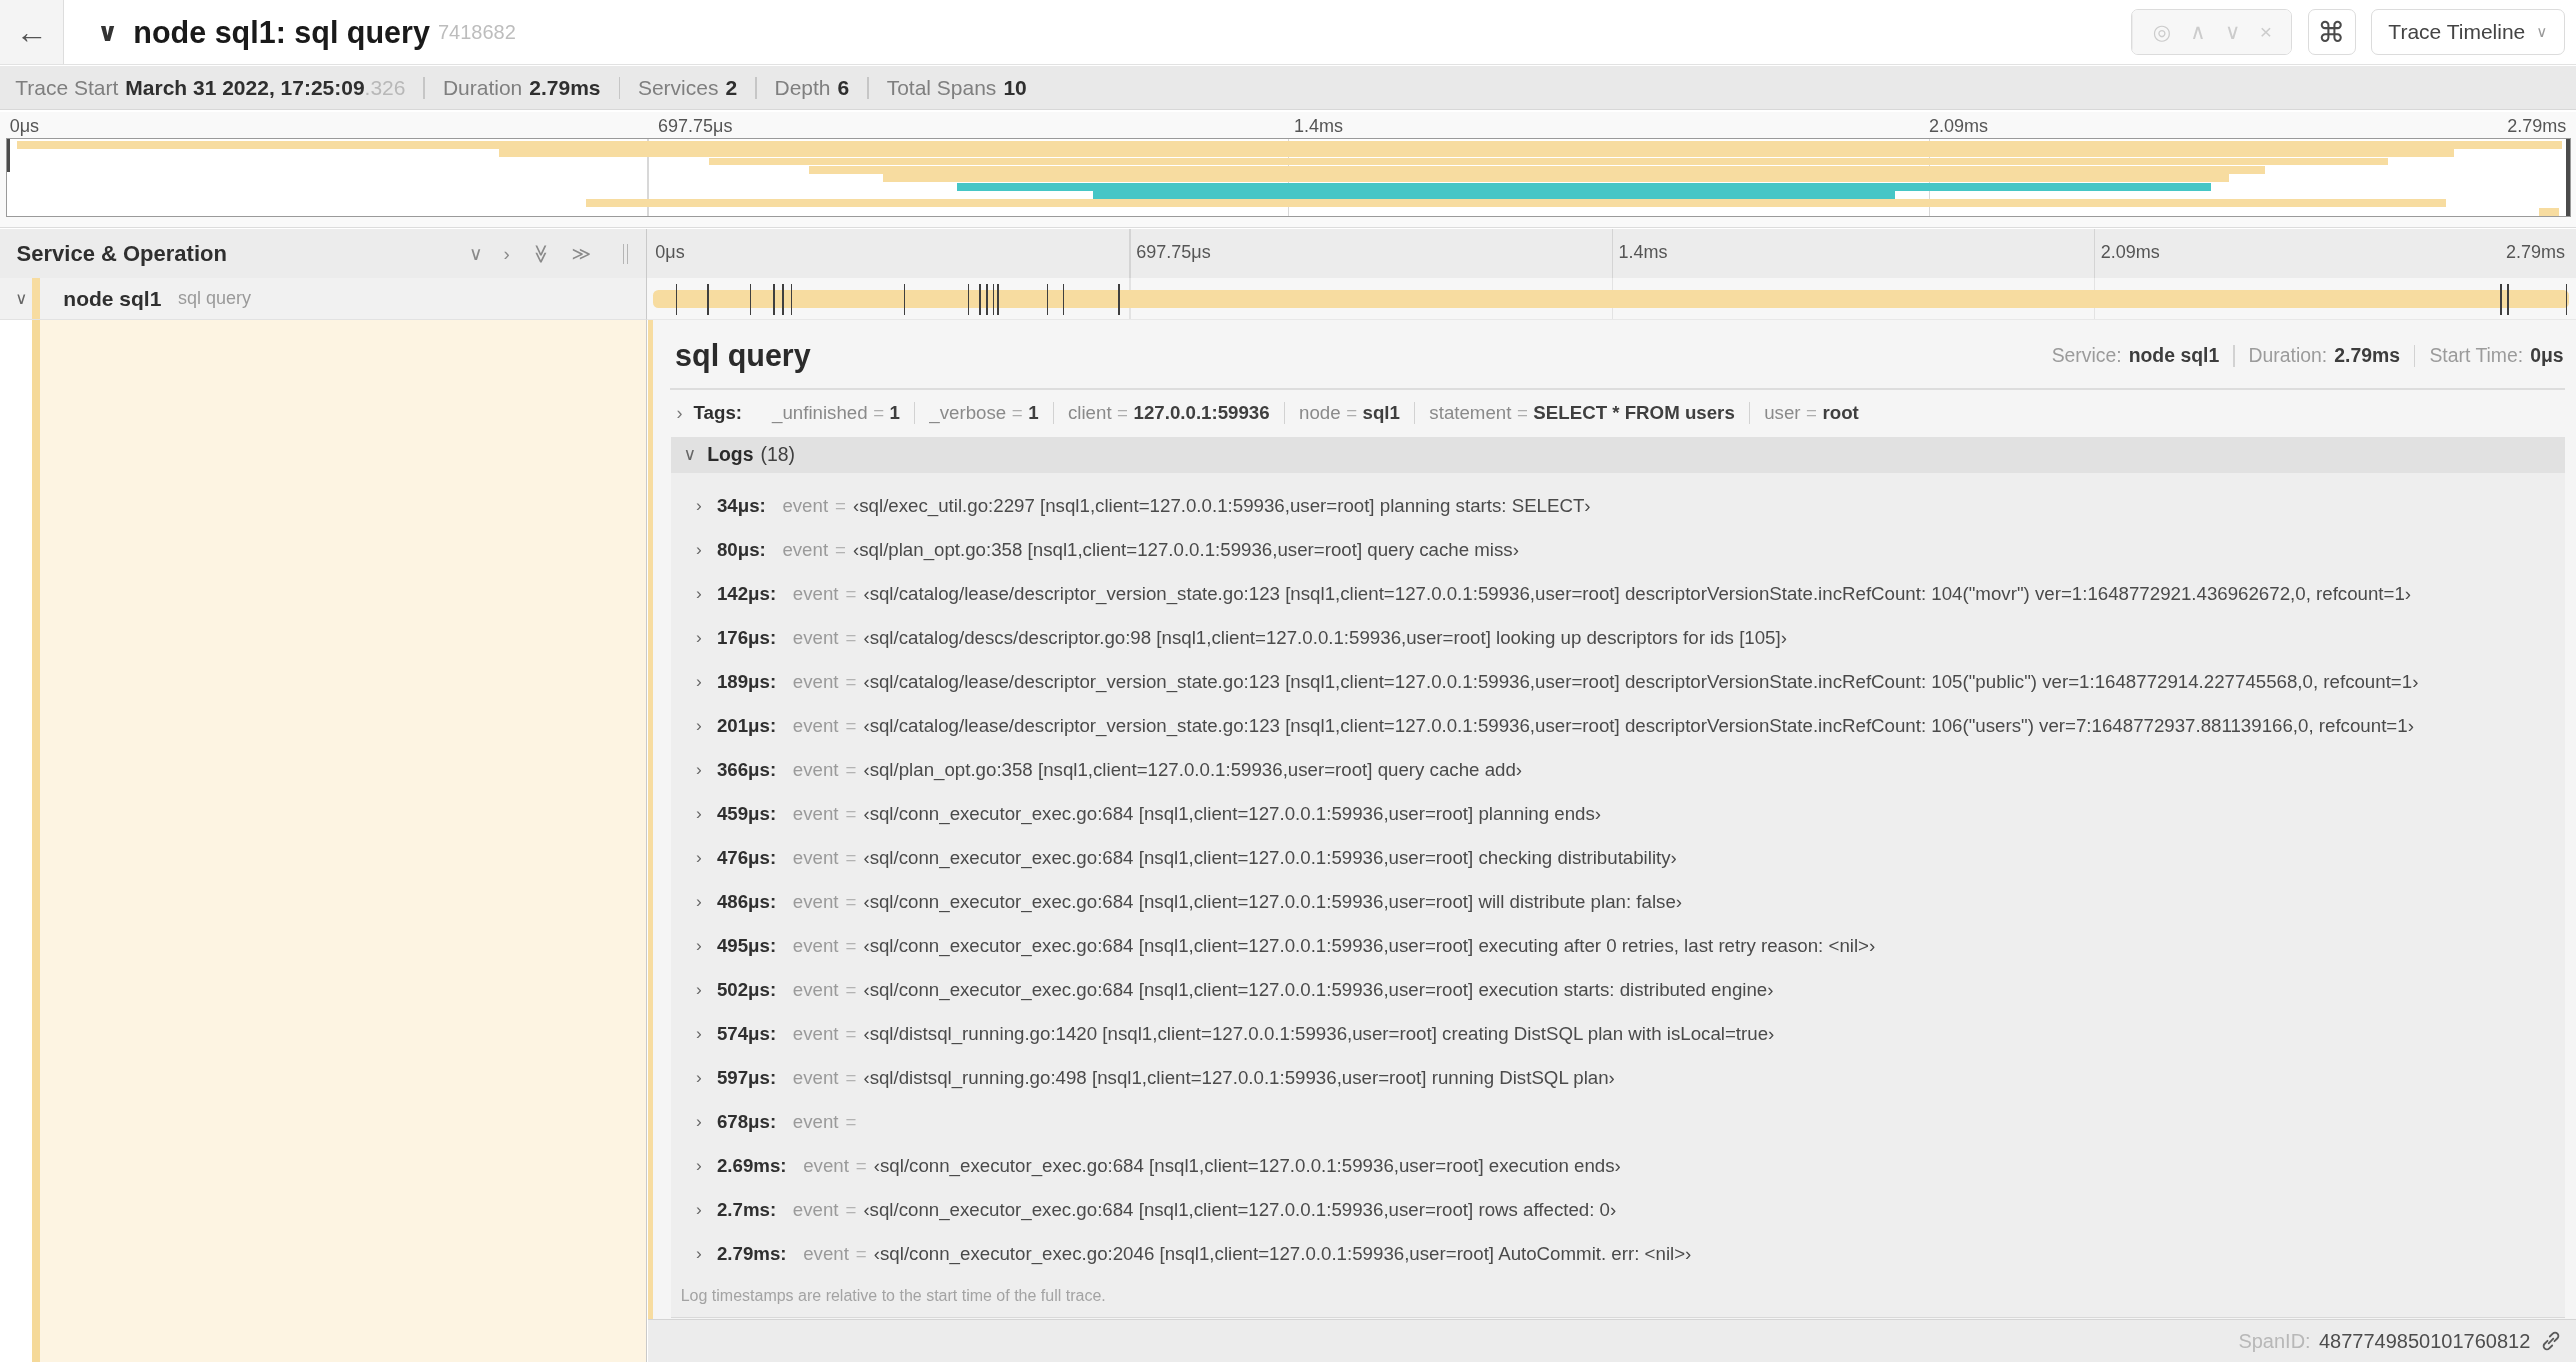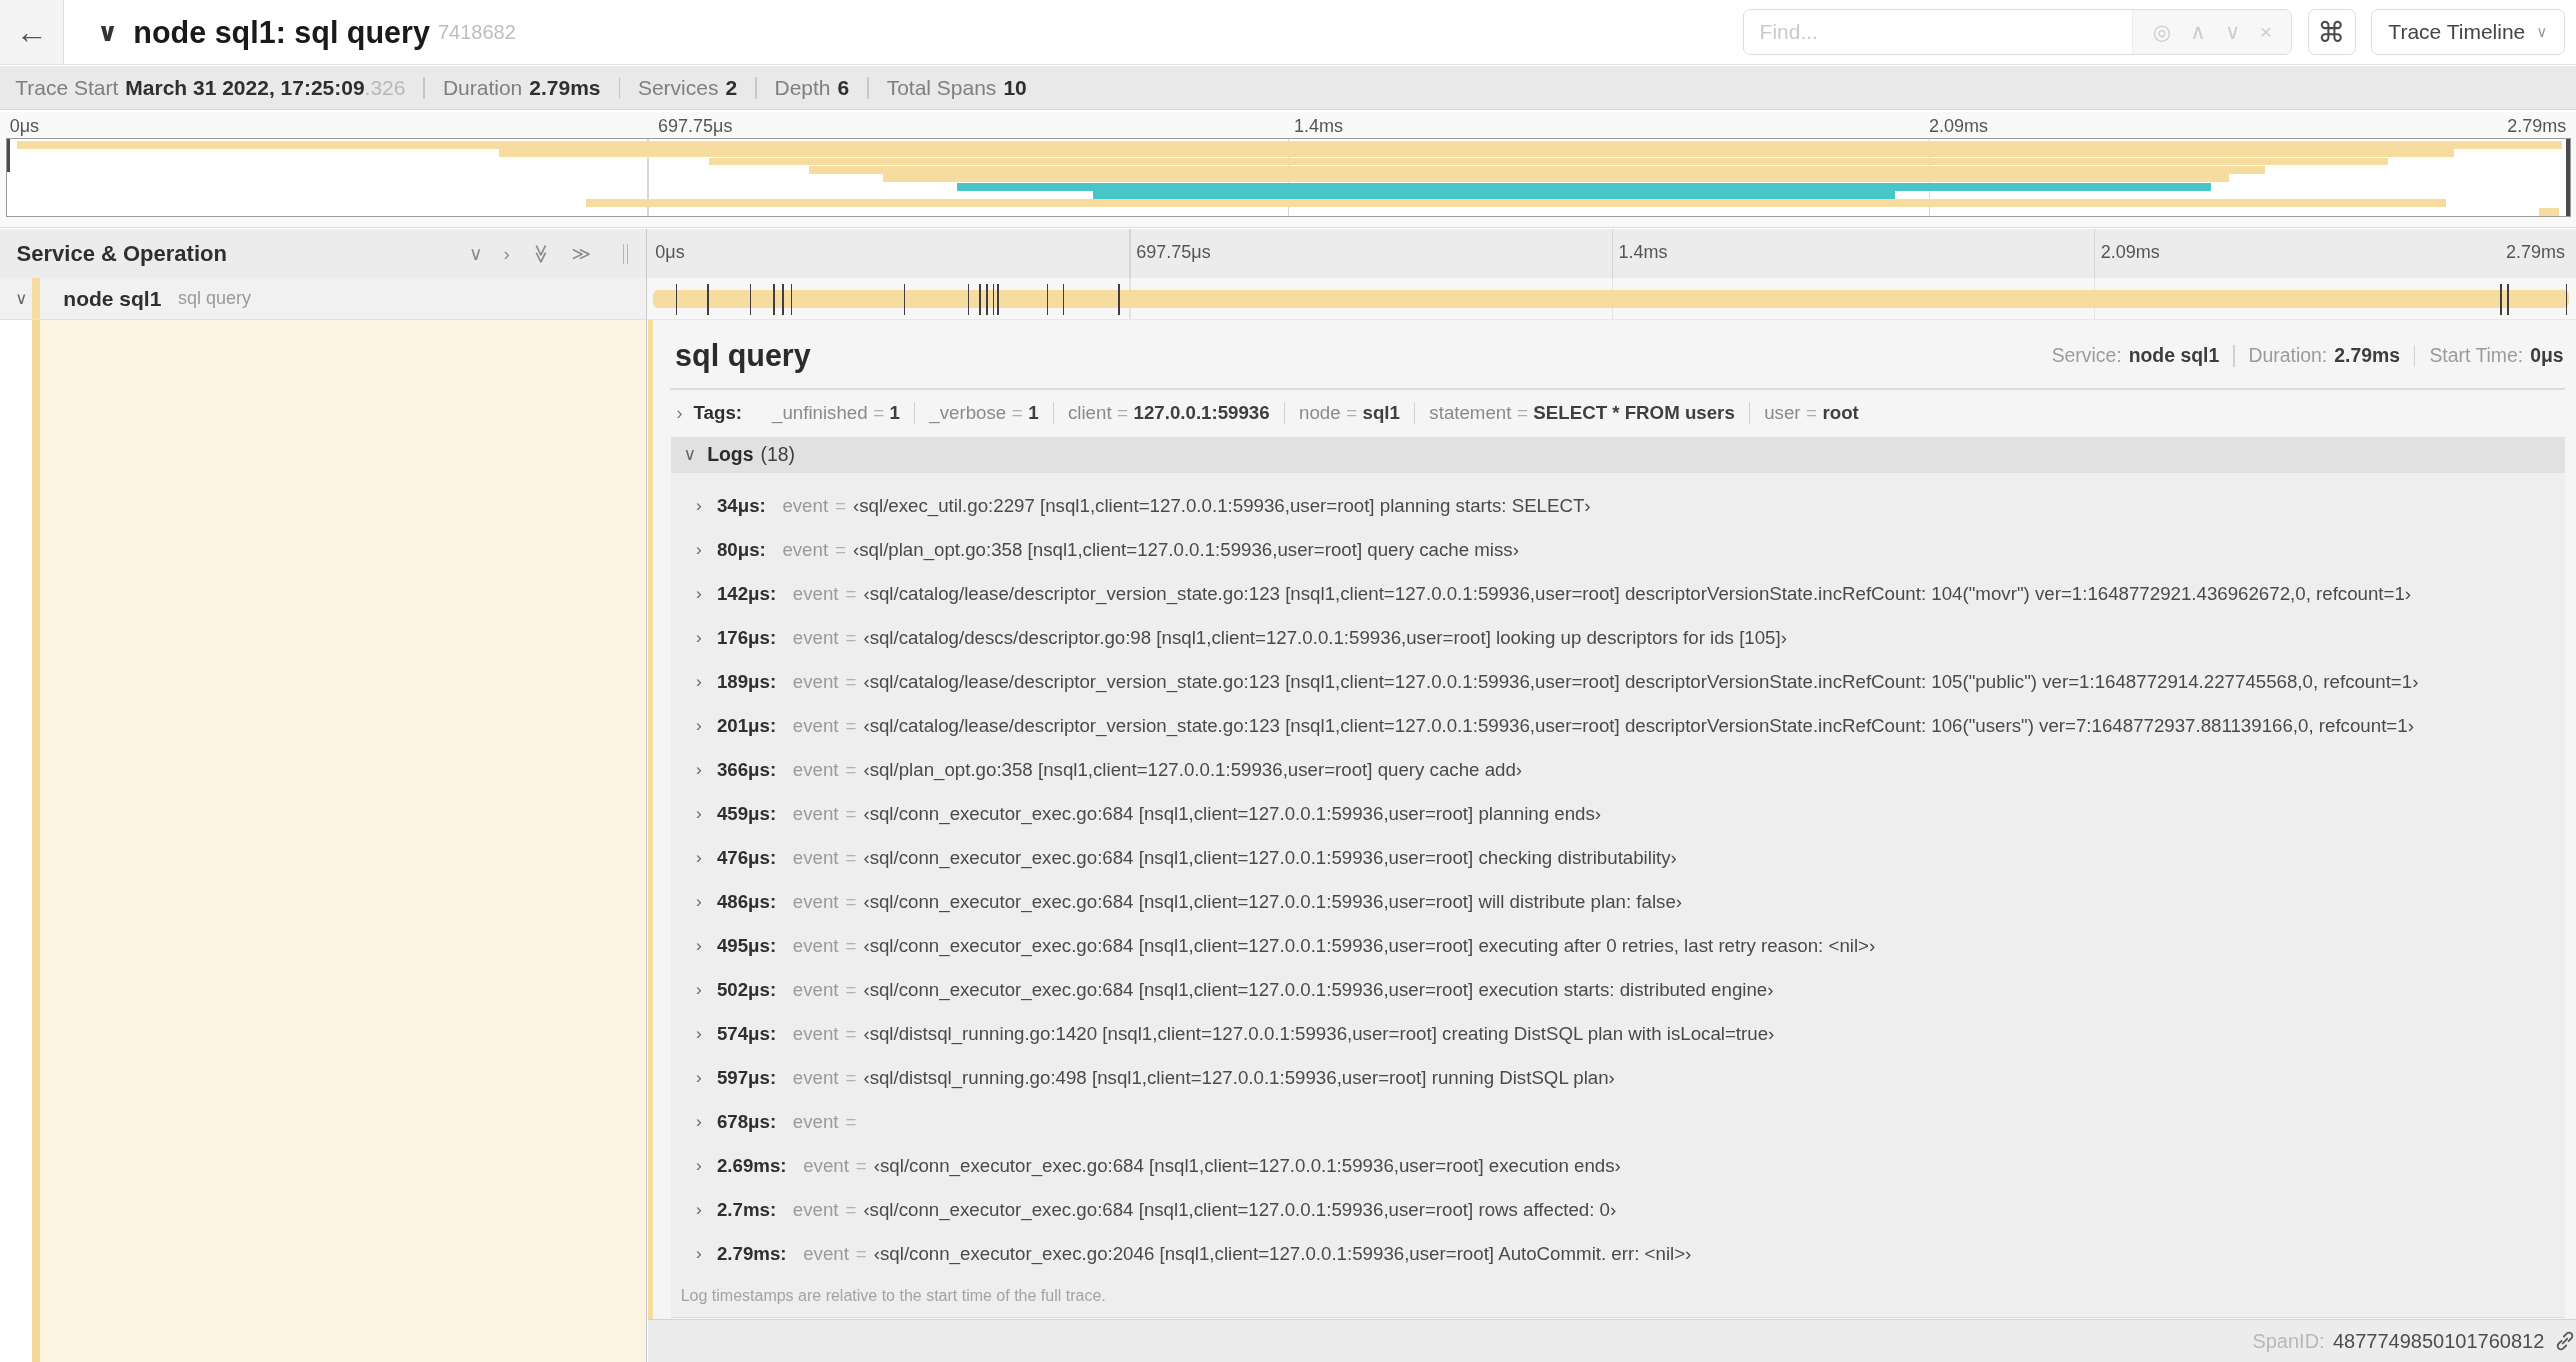--- a/index.html
+++ b/index.html
@@ -95,38 +95,37 @@
   .lh-count{font-size:19.4px;color:#404040}
   .logs-body{background:#eeeeee;border-bottom:1.4px solid #d9d9d9;padding:11px 0 2.8px 0}
   .log-row{height:44px;display:flex;align-items:center;padding-left:25px;font-size:18.7px;cursor:pointer;white-space:nowrap}
   .log-chevron{color:#666;font-size:17.3px;margin-right:15.2px}
   .log-time{font-weight:700;color:#2f2f2f;margin-right:16.6px}
   .log-field{color:#9a9a9a}
   .log-eq{color:#b3b3b3;margin:0 7px}
   .log-value{color:#4a4a4a}
   .footnote{font-size:16px;color:#a3a3a3;padding:11px 0 9.7px 9.7px}
   
-  .dfooter{position:absolute;left:648px;right:0;bottom:0;height:43px;background:#ececec;border-top:1.4px solid #d4d4d4;display:flex;align-items:center;justify-content:flex-end;font-size:20px}
+  .dfooter{position:absolute;left:648px;right:0;bottom:0;height:43px;background:#ececec;border-top:1.4px solid #d4d4d4;display:flex;align-items:center;justify-content:flex-end;padding-right:14px;font-size:20px}
   .sid-label{color:#b8b8b8;margin-right:8.3px}
   .sid-val{color:#4d4d4d}
   .linkicon{margin-left:9.7px;cursor:pointer;display:flex;align-items:center}
 </style>
 </head>
 <body>
 
 <div class="hdr">
   <div class="back">
     <span>←</span>
   </div>
   <span class="hdr-chev">∨</span>
   <h1>node sql1: sql query</h1>
   <span class="trace-id">7418682</span>
   <div class="hdr-right">
     <div class="findgroup">
-      <input type="text" placeholder="Find..." style="">
       <div class="find-icons">
         <span>◎</span>
         <span>∧</span>
         <span>∨</span>
         <span>×</span>
       </div>
     </div>
     <button class="cmdbtn">
       <span>⌘</span>
     </button>

